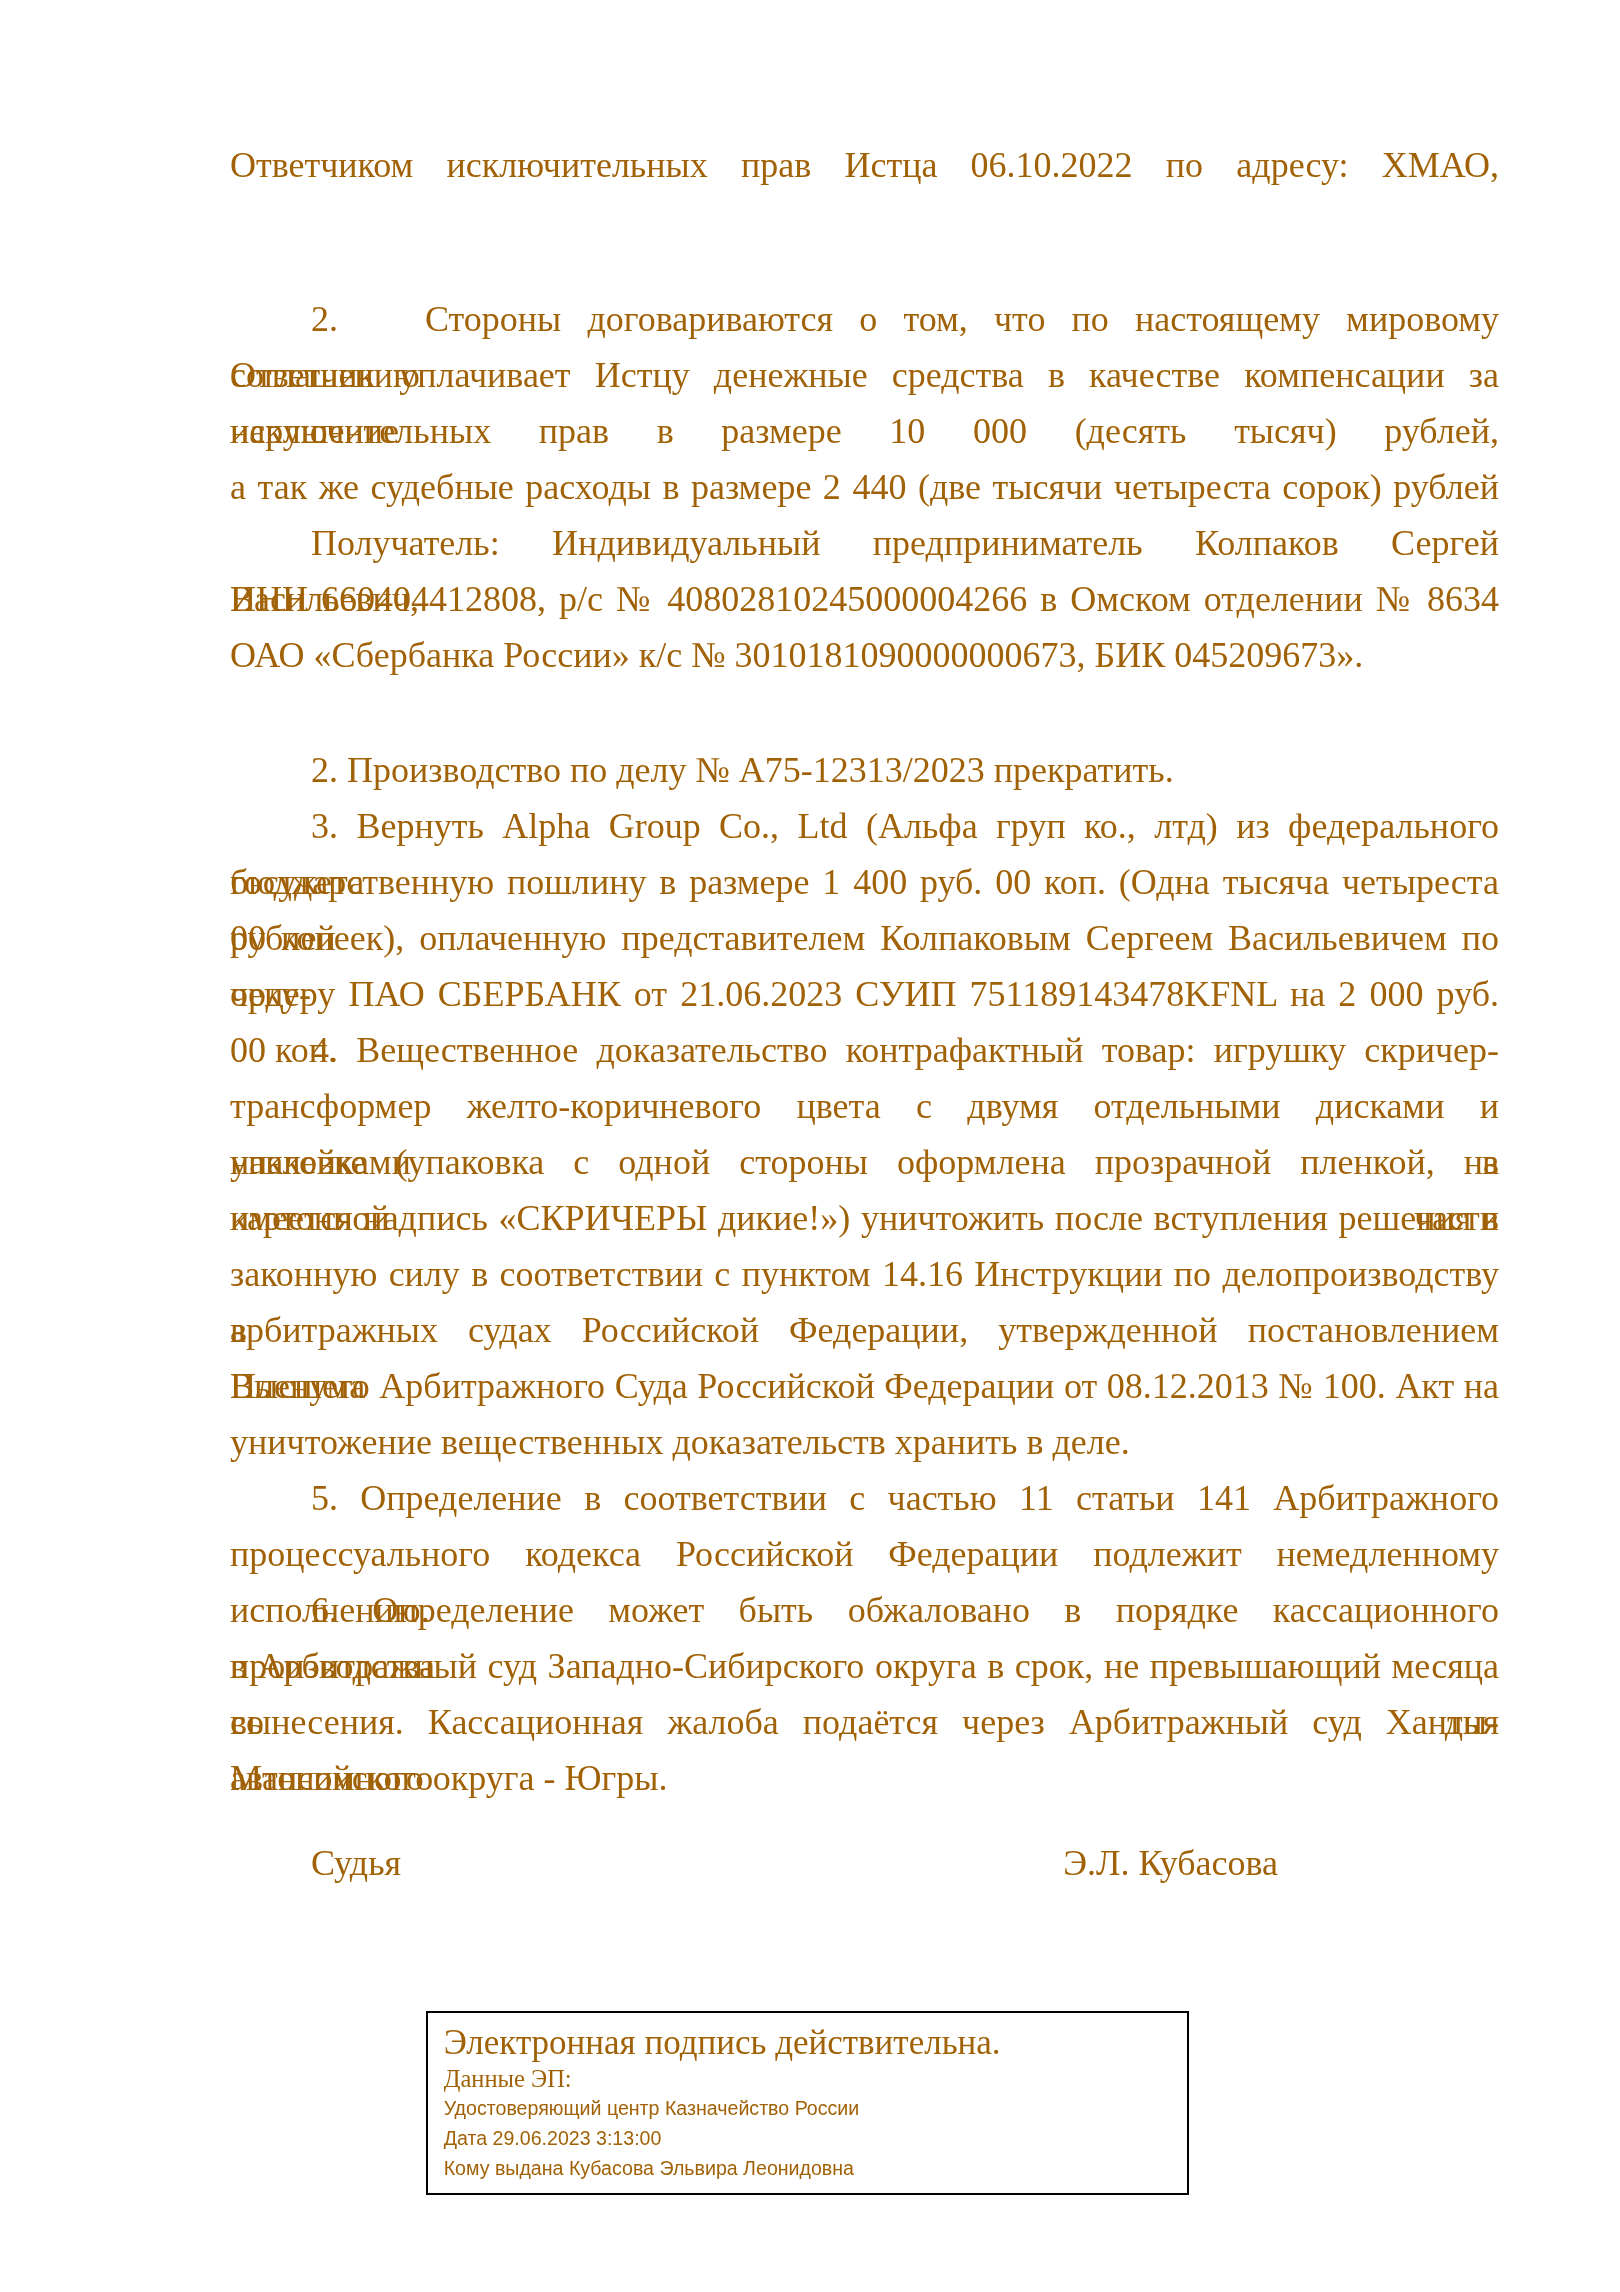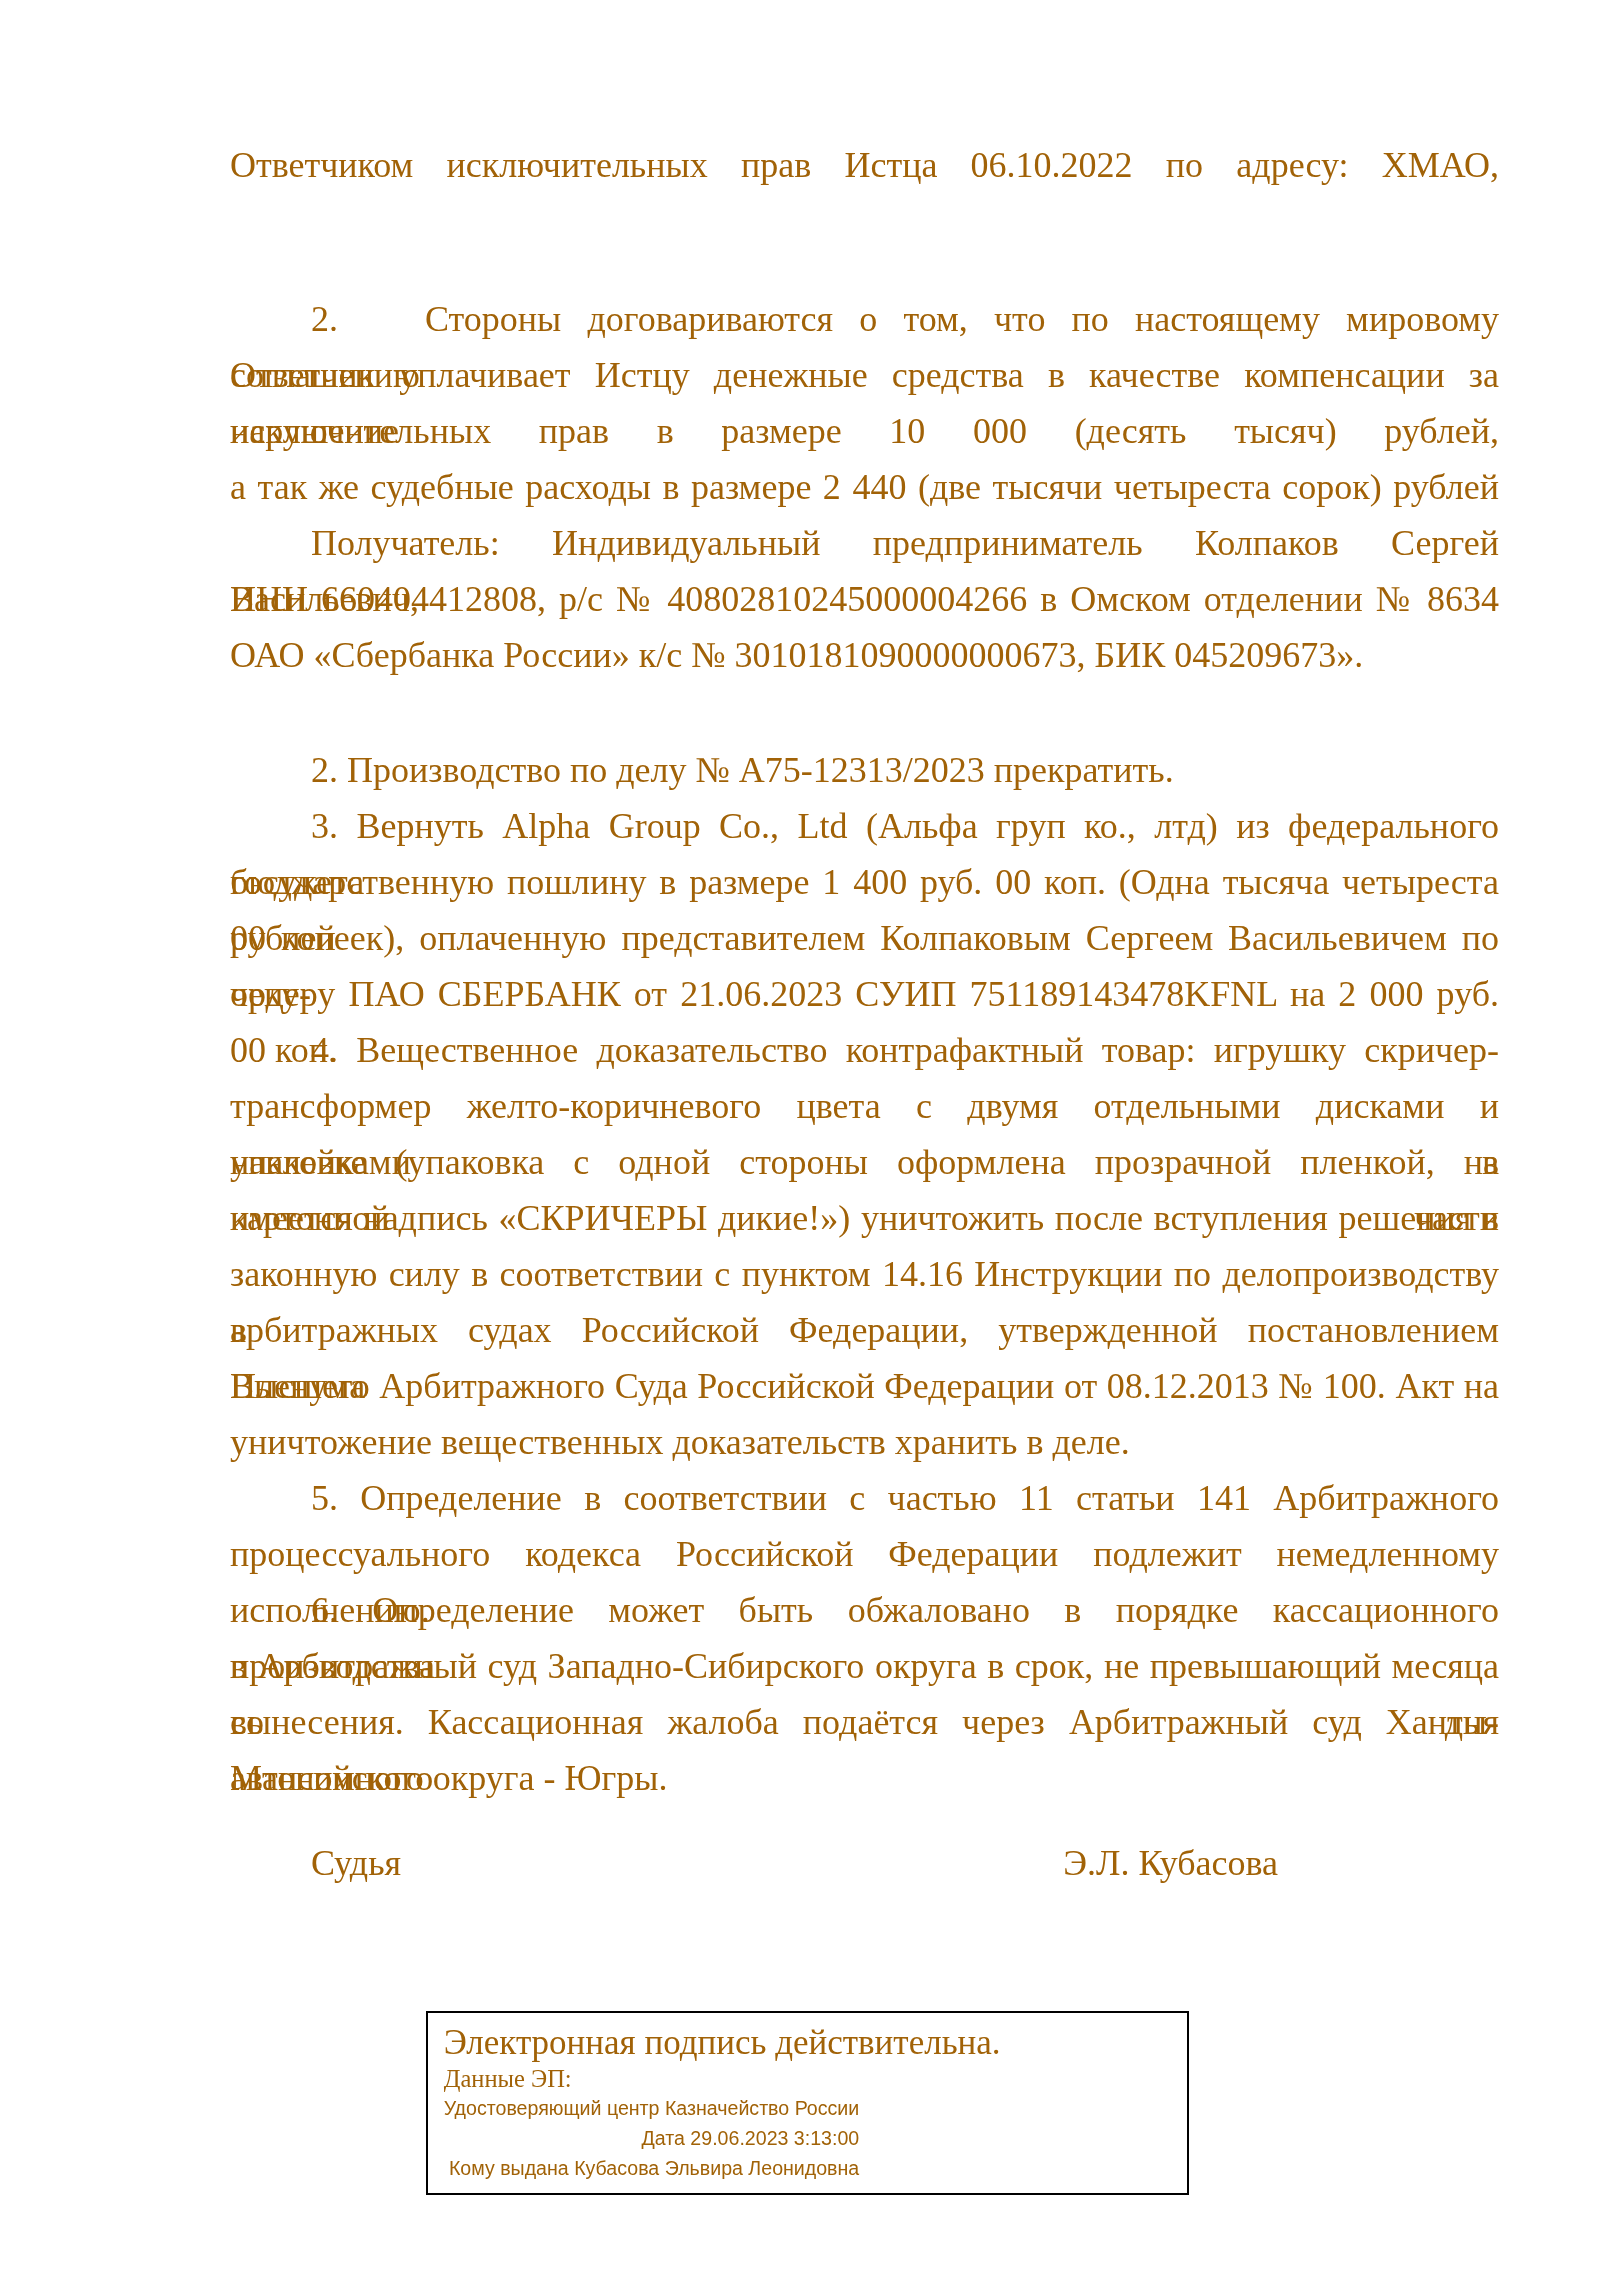--- a/index.html
+++ b/index.html
@@ -53,21 +53,20 @@
   .stamp-label {
     font-size: 24.5px;
     line-height: 29px;
     margin-right: 15.7px;
     white-space: nowrap;
   }
   .stamp-details {
     font-family: "Liberation Sans", "DejaVu Sans", sans-serif;
     font-size: 19.6px;
     line-height: 30px;
-    text-align: right;
   }
 </style>
 </head>
 <body>
 
 <div class="page">
   <div>
       <div class="para">
         <div class="line jl"><span>Ответчиком исключительных прав Истца 06.10.2022 по адресу: ХМАО,</span></div>
       </div>

